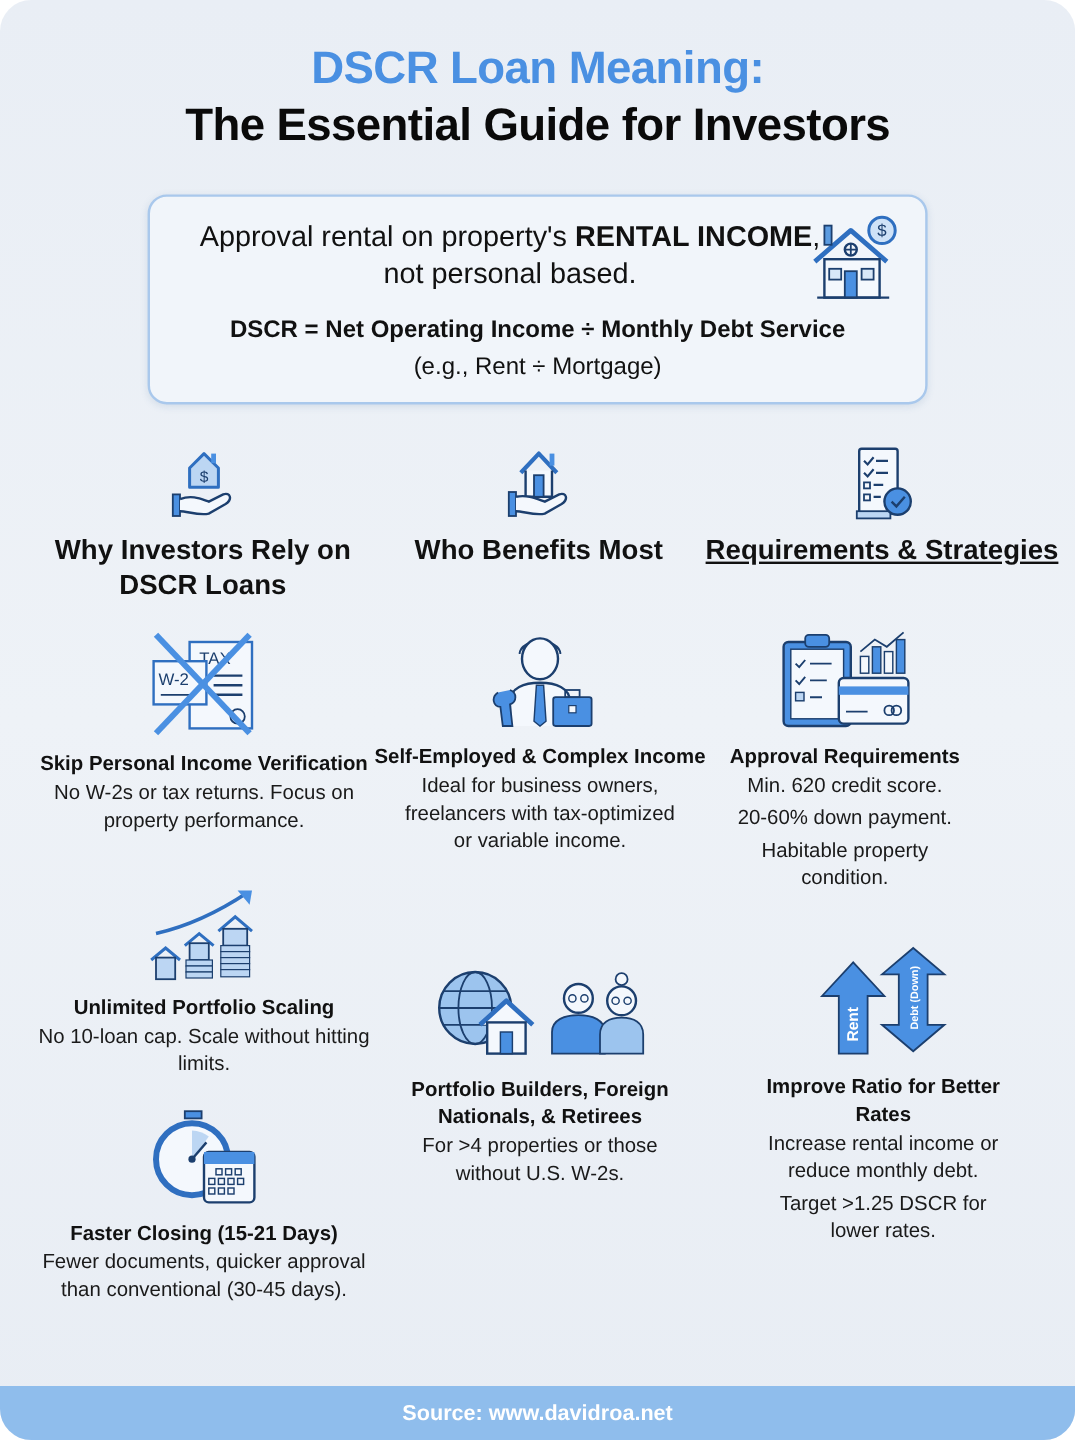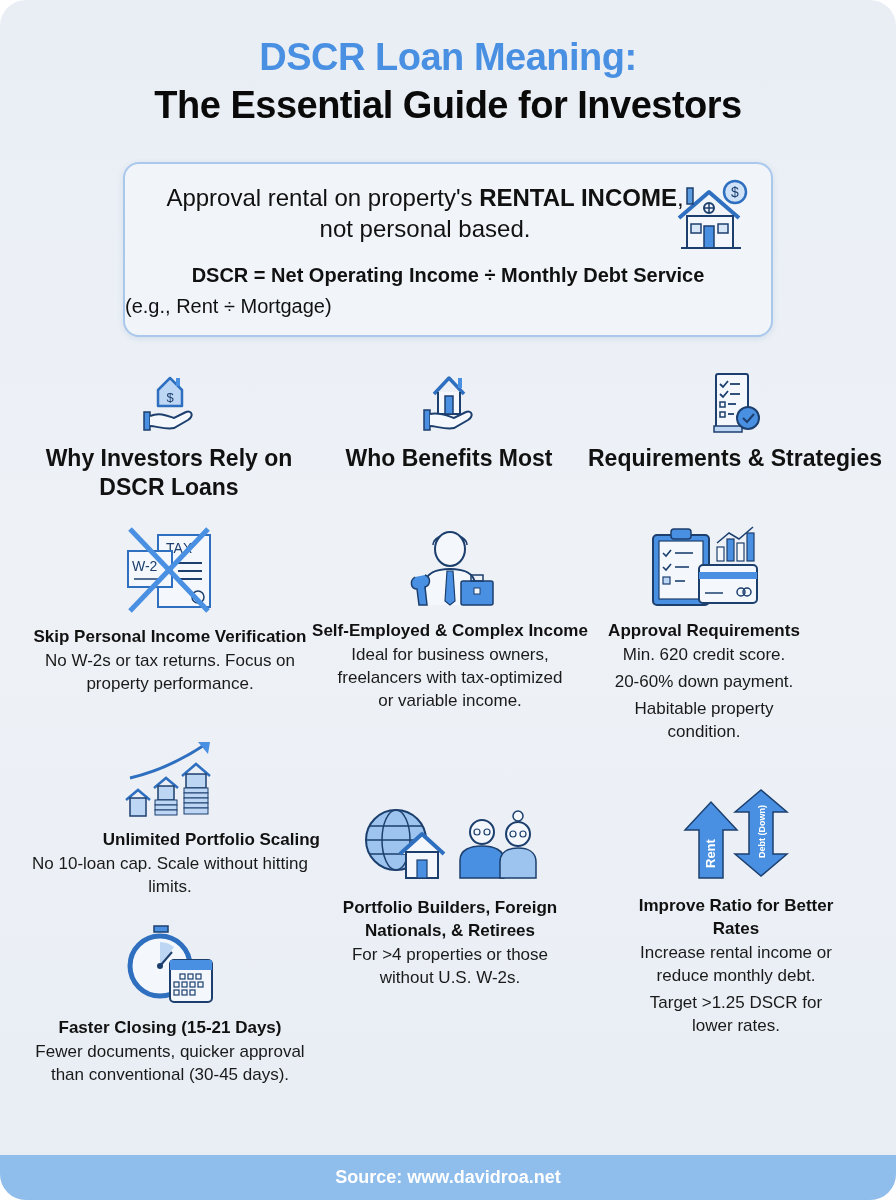--- a/index.html
+++ b/index.html
@@ -27,25 +27,25 @@
     position: absolute; left: 40px; top: 18px; width: 520px; text-align: center;
     font-size: 24px; line-height: 31px; color: #111;
   }
   .callout-line1 b { font-weight: bold; }
   .callout-icon { position: absolute; left: 548px; top: 14px; width: 80px; height: 80px; }
   .formula {
     position: absolute; left: 0; top: 100px; width: 100%; text-align: center;
     font-size: 20px; font-weight: bold; color: #111;
   }
   .formula-eg {
-    position: absolute; left: 0; top: 131px; width: 100%; text-align: left;
+    position: absolute; left: 0; top: 131px; width: 100%; text-align: center;
     font-size: 20px; color: #111;
   }
   .col { position: absolute; top: 370px; width: 298px; text-align: center; }
-  .col.c1 { left: 20px; } .col.c2 { left: 300px; } .col.c3 { left: 586px; }
+  .col.c1 { left: 20px; } .col.c2 { left: 300px; } .col.c3 { left: 586px; text-decoration: underline; }
   .head-icon { display: block; margin: 0 auto; width: 66px; height: 66px; }
   .col-head {
     margin-top: 8px; font-size: 23px; line-height: 29px; font-weight: bold; color: #111;
   }
   .item { position: absolute; width: 300px; text-align: center; }
   .item .ico { display: block; margin: 0 auto; }
   .item-title { font-size: 17px; line-height: 23px; font-weight: bold; color: #111; }
   .item-desc { font-size: 17px; line-height: 23px; color: #1a1a1a; margin-top: 1px; }
   .item-desc p + p { margin-top: 4px; }
   .footer {
@@ -156,21 +156,21 @@
       <rect x="33" y="67" width="22" height="5" fill="#bcd6f3" stroke="#1c3f6e" stroke-width="1"></rect>
       <rect x="33" y="72" width="22" height="5" fill="#bcd6f3" stroke="#1c3f6e" stroke-width="1"></rect>
       <path d="M60 38 L74 26 L88 38" fill="none" stroke="#2f6fc0" stroke-width="2.5"></path>
       <rect x="64" y="36" width="20" height="14" fill="#bcd6f3" stroke="#1c3f6e" stroke-width="1.5"></rect>
       <rect x="62" y="50" width="24" height="5" fill="#bcd6f3" stroke="#1c3f6e" stroke-width="1"></rect>
       <rect x="62" y="55" width="24" height="5" fill="#bcd6f3" stroke="#1c3f6e" stroke-width="1"></rect>
       <rect x="62" y="60" width="24" height="5" fill="#bcd6f3" stroke="#1c3f6e" stroke-width="1"></rect>
       <rect x="62" y="65" width="24" height="5" fill="#bcd6f3" stroke="#1c3f6e" stroke-width="1"></rect>
       <rect x="62" y="70" width="24" height="6" fill="#bcd6f3" stroke="#1c3f6e" stroke-width="1"></rect>
     </svg>
-    <div class="item-title" style="margin-top:8px;text-align:right;">Unlimited Portfolio Scaling</div>
+    <div class="item-title" style="margin-top:8px;">Unlimited Portfolio Scaling</div>
     <div class="item-desc">
         <p>No 10-loan cap. Scale without hitting limits.</p>
       </div>
   </div>
 
   <div class="item" style="left:20px; top:922px;">
     <svg class="ico" width="96" height="86" viewBox="0 0 96 86">
       <rect x="32" y="4" width="14" height="6" fill="#4a90e2" stroke="#1c3f6e" stroke-width="1.5"></rect>
       <circle cx="38" cy="44" r="30" fill="#f4f8fd" stroke="#2f6fc0" stroke-width="5"></circle>
       <path d="M38 44 L38 20 A24 24 0 0 1 52 25 Z" fill="#bcd6f3"></path>

